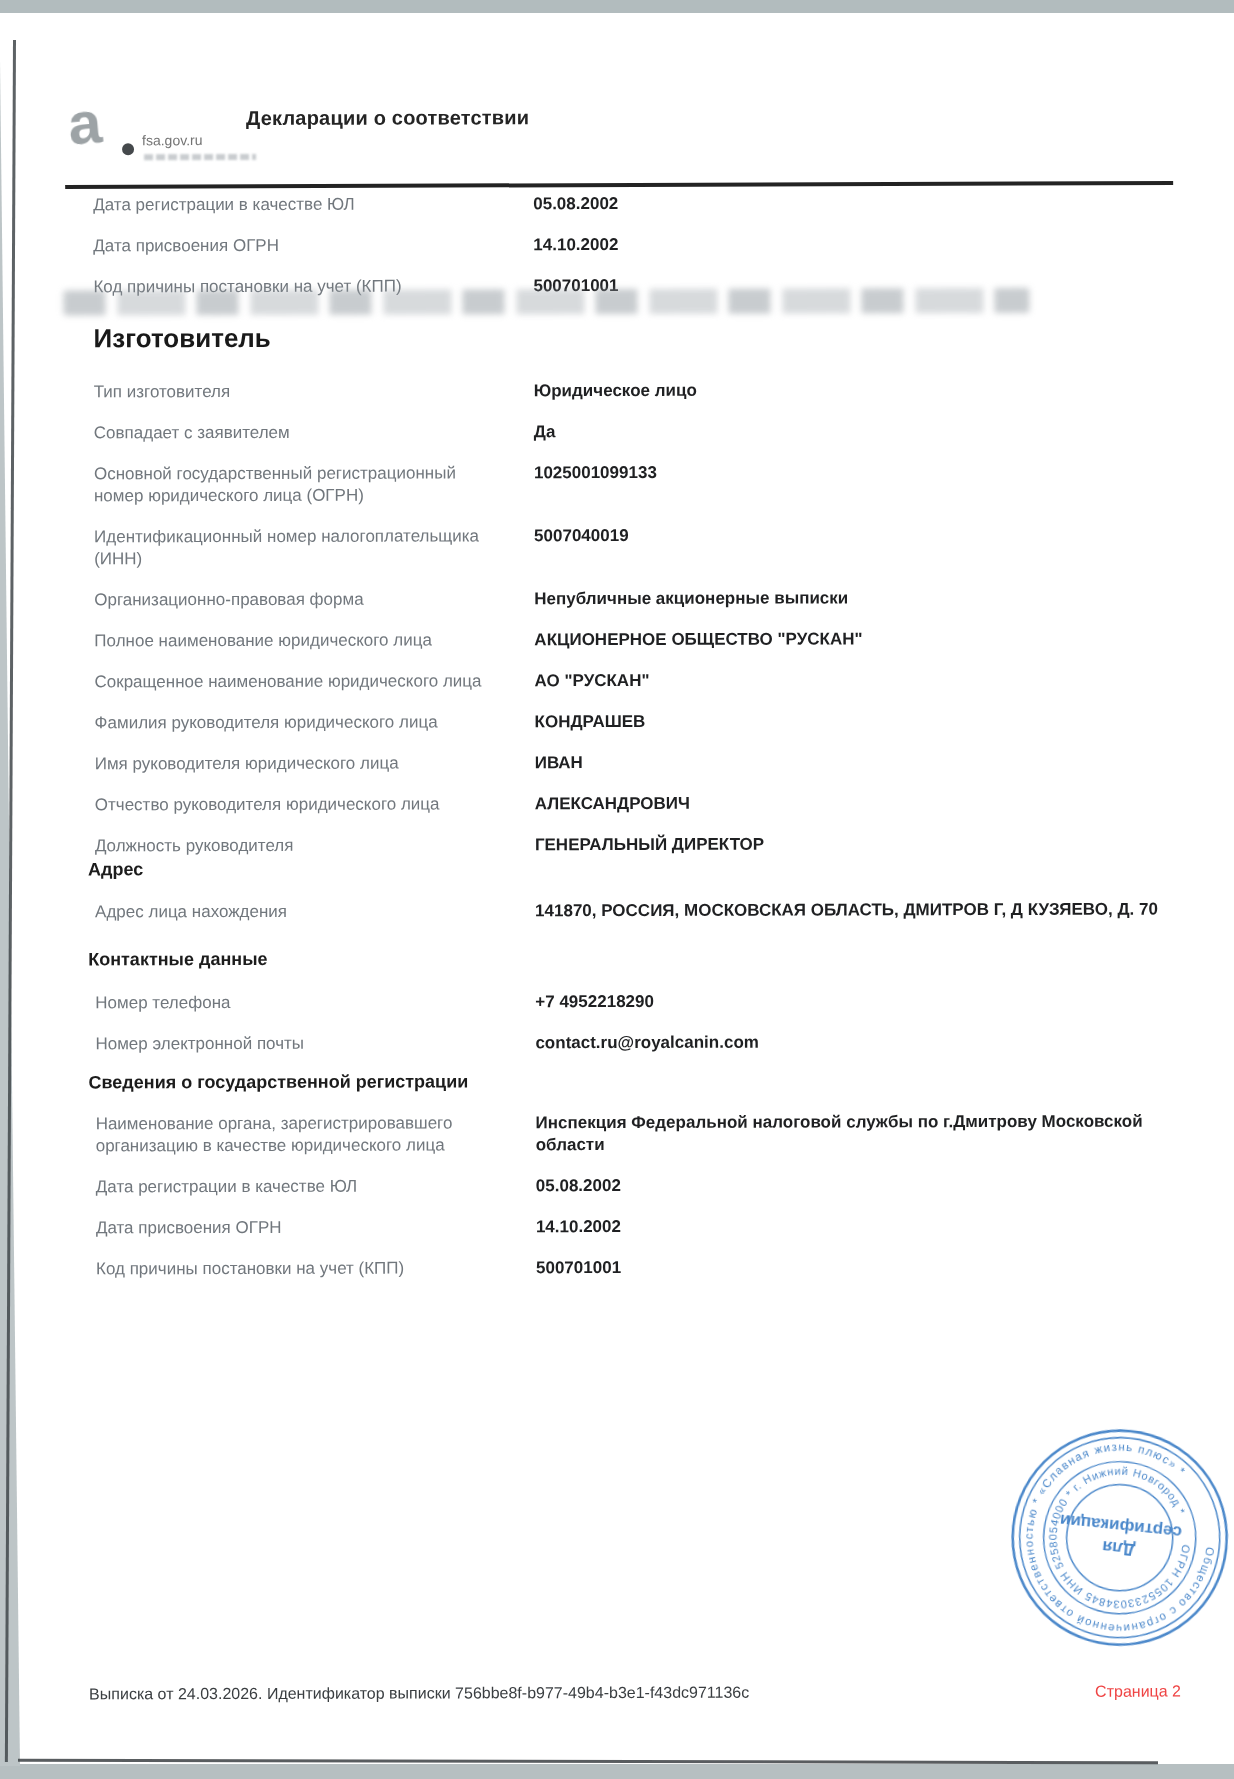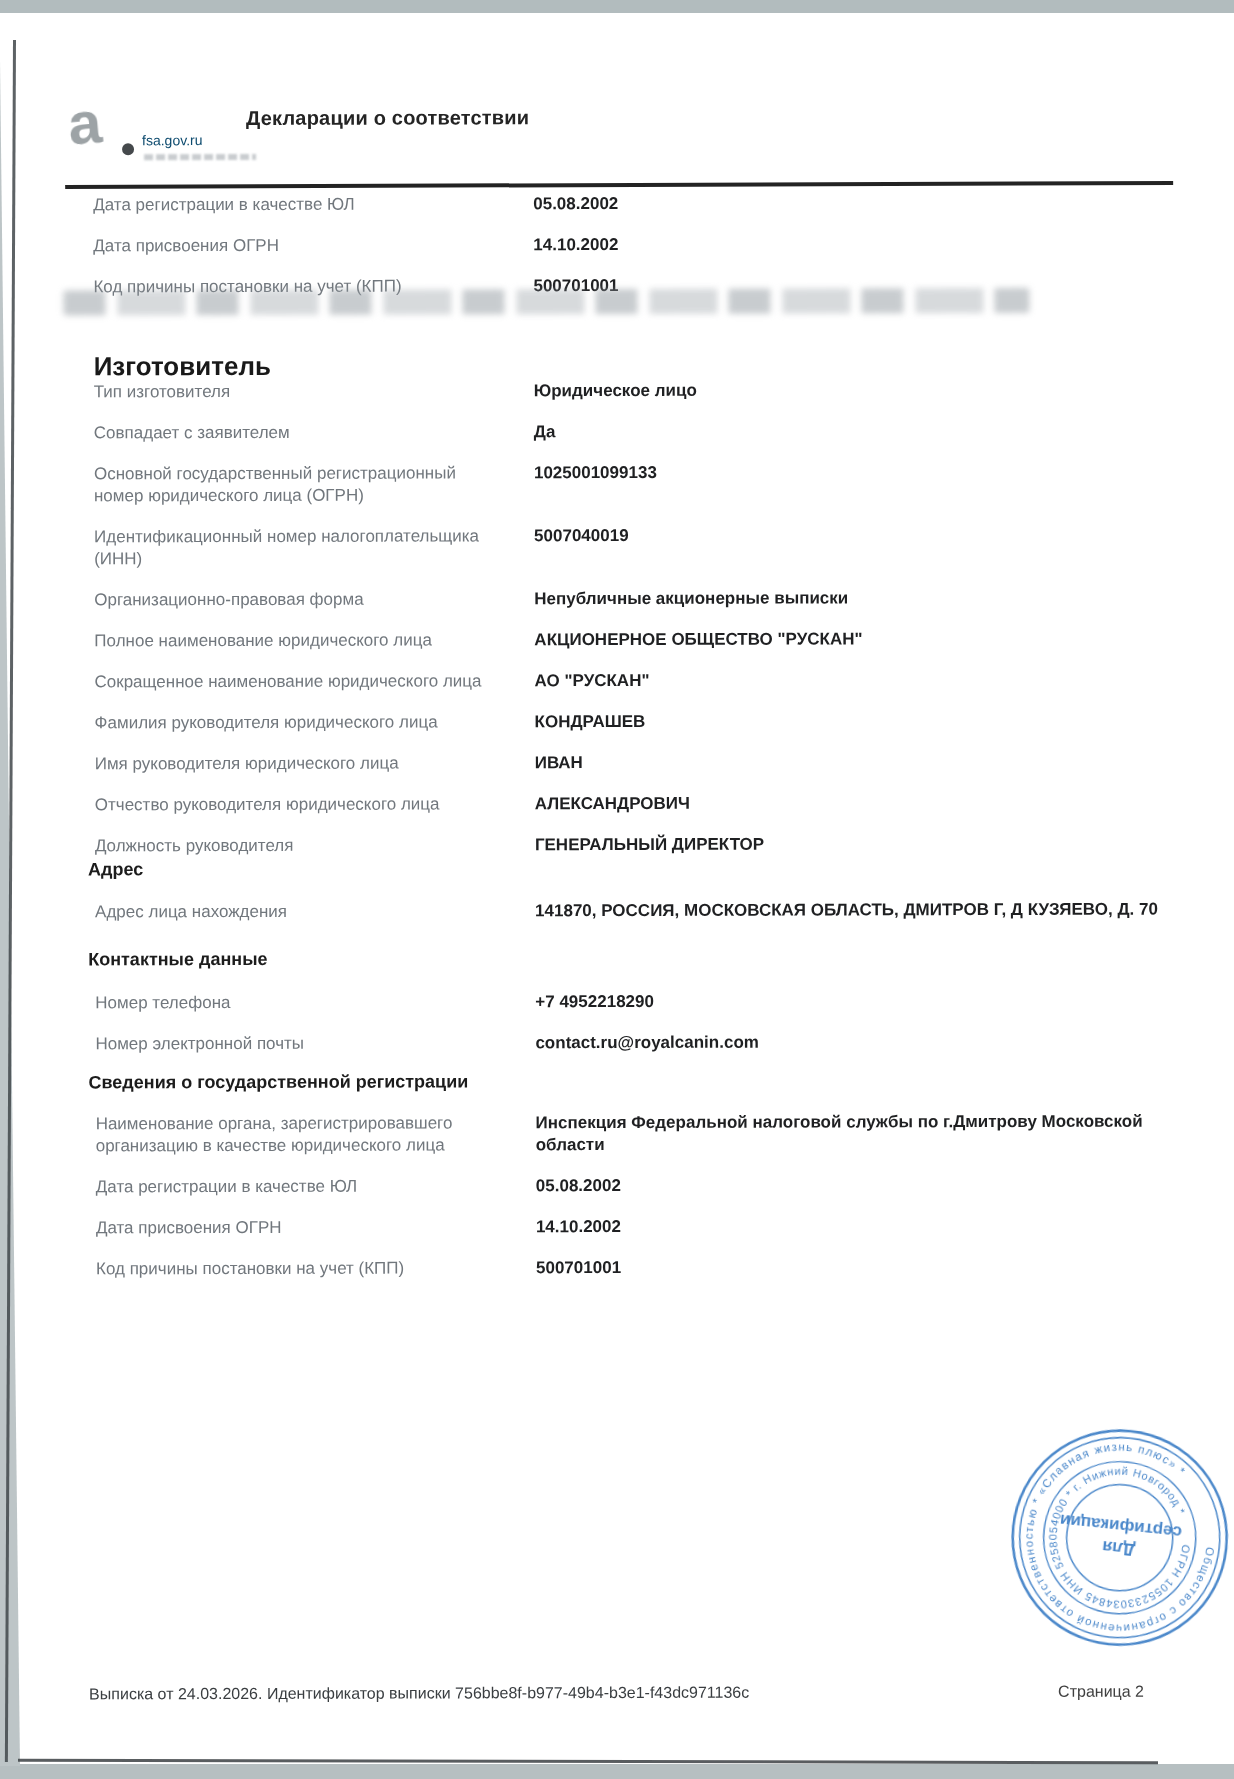--- a/index.html
+++ b/index.html
@@ -16,39 +16,39 @@
     clip-path:polygon(0 0,100% 100%,0 100%);}
   .edge-left{position:absolute;left:13px;top:40px;width:3px;height:1722px;background:#41464a;
     transform:rotate(0.27deg);transform-origin:top center;opacity:.85;}
   .edge-bottom{position:absolute;left:18px;top:1760px;width:1140px;height:3px;background:#3c4144;
     transform:rotate(0.12deg);opacity:.85;}
   
   .content{position:absolute;inset:0;transform:rotate(-0.15deg);}
   .logo-a{position:absolute;left:70px;top:92px;font-size:60px;font-weight:700;color:#9da3a6;
     transform:rotate(-5deg);filter:blur(.6px);line-height:1;}
   .logo-dot{position:absolute;left:124px;top:142px;width:12px;height:12px;border-radius:50%;background:#45494c;}
-  .logo-text{position:absolute;left:144px;top:131px;font-size:14px;color:#0c4a6e;text-align:right;}
+  .logo-text{position:absolute;left:144px;top:131px;font-size:14px;color:#737373;text-align:right;}
   .logo-tagline{position:absolute;left:146px;top:153px;width:112px;height:6px;opacity:.75;
     background:repeating-linear-gradient(90deg,#b7bcc0 0 9px,rgba(0,0,0,0) 9px 12px);filter:blur(1px);}
   .page-title{position:absolute;left:248px;top:106px;font-size:20px;font-weight:700;color:#242424;letter-spacing:.2px;}
   .rule{position:absolute;left:67px;top:183px;width:1108px;height:3.5px;background:#232323;transform:rotate(-0.05deg);}
   .watermark-band{position:absolute;left:65px;top:289px;width:966px;height:25px;border-radius:3px;
     background:repeating-linear-gradient(90deg,
       rgba(146,154,160,.50) 0 42px, rgba(146,154,160,0) 42px 54px,
       rgba(146,154,160,.36) 54px 122px, rgba(146,154,160,0) 122px 133px);
     filter:blur(3px);}
-  .h1{position:absolute;left:95px;font-size:26px;font-weight:700;color:#191919;margin-top:28px;}
+  .h1{position:absolute;left:95px;font-size:26px;font-weight:700;color:#191919;}
   .h2{position:absolute;left:88px;font-size:18px;font-weight:700;color:#1c1c1c;}
   .rowblk{position:absolute;left:95px;width:1068px;}
   .row{display:grid;grid-template-columns:440px 1fr;margin-bottom:19px;font-size:17px;line-height:22px;}
   .row .label{color:#71777d;padding-right:10px;}
   .row .value{color:#1f2022;font-weight:600;white-space:nowrap;}
   .l2{display:block;}
   .footer-left{position:absolute;left:87px;top:1684px;font-size:16px;color:#3a3e41;}
-  .footer-right{position:absolute;left:1056px;top:1684px;font-size:16px;color:#404040;}
+  .footer-right{position:absolute;left:1093px;top:1684px;font-size:16px;color:#ef4444;}
   .stamp{position:absolute;left:1005px;top:1426px;width:226px;height:226px;
     transform:rotate(186deg);opacity:.92;filter:blur(.3px);}
   .stamp text{font-family:"Liberation Sans",sans-serif;}
 </style>
 </head>
 <body>
 
 <div class="screenshot">
 
   <div class="content">

